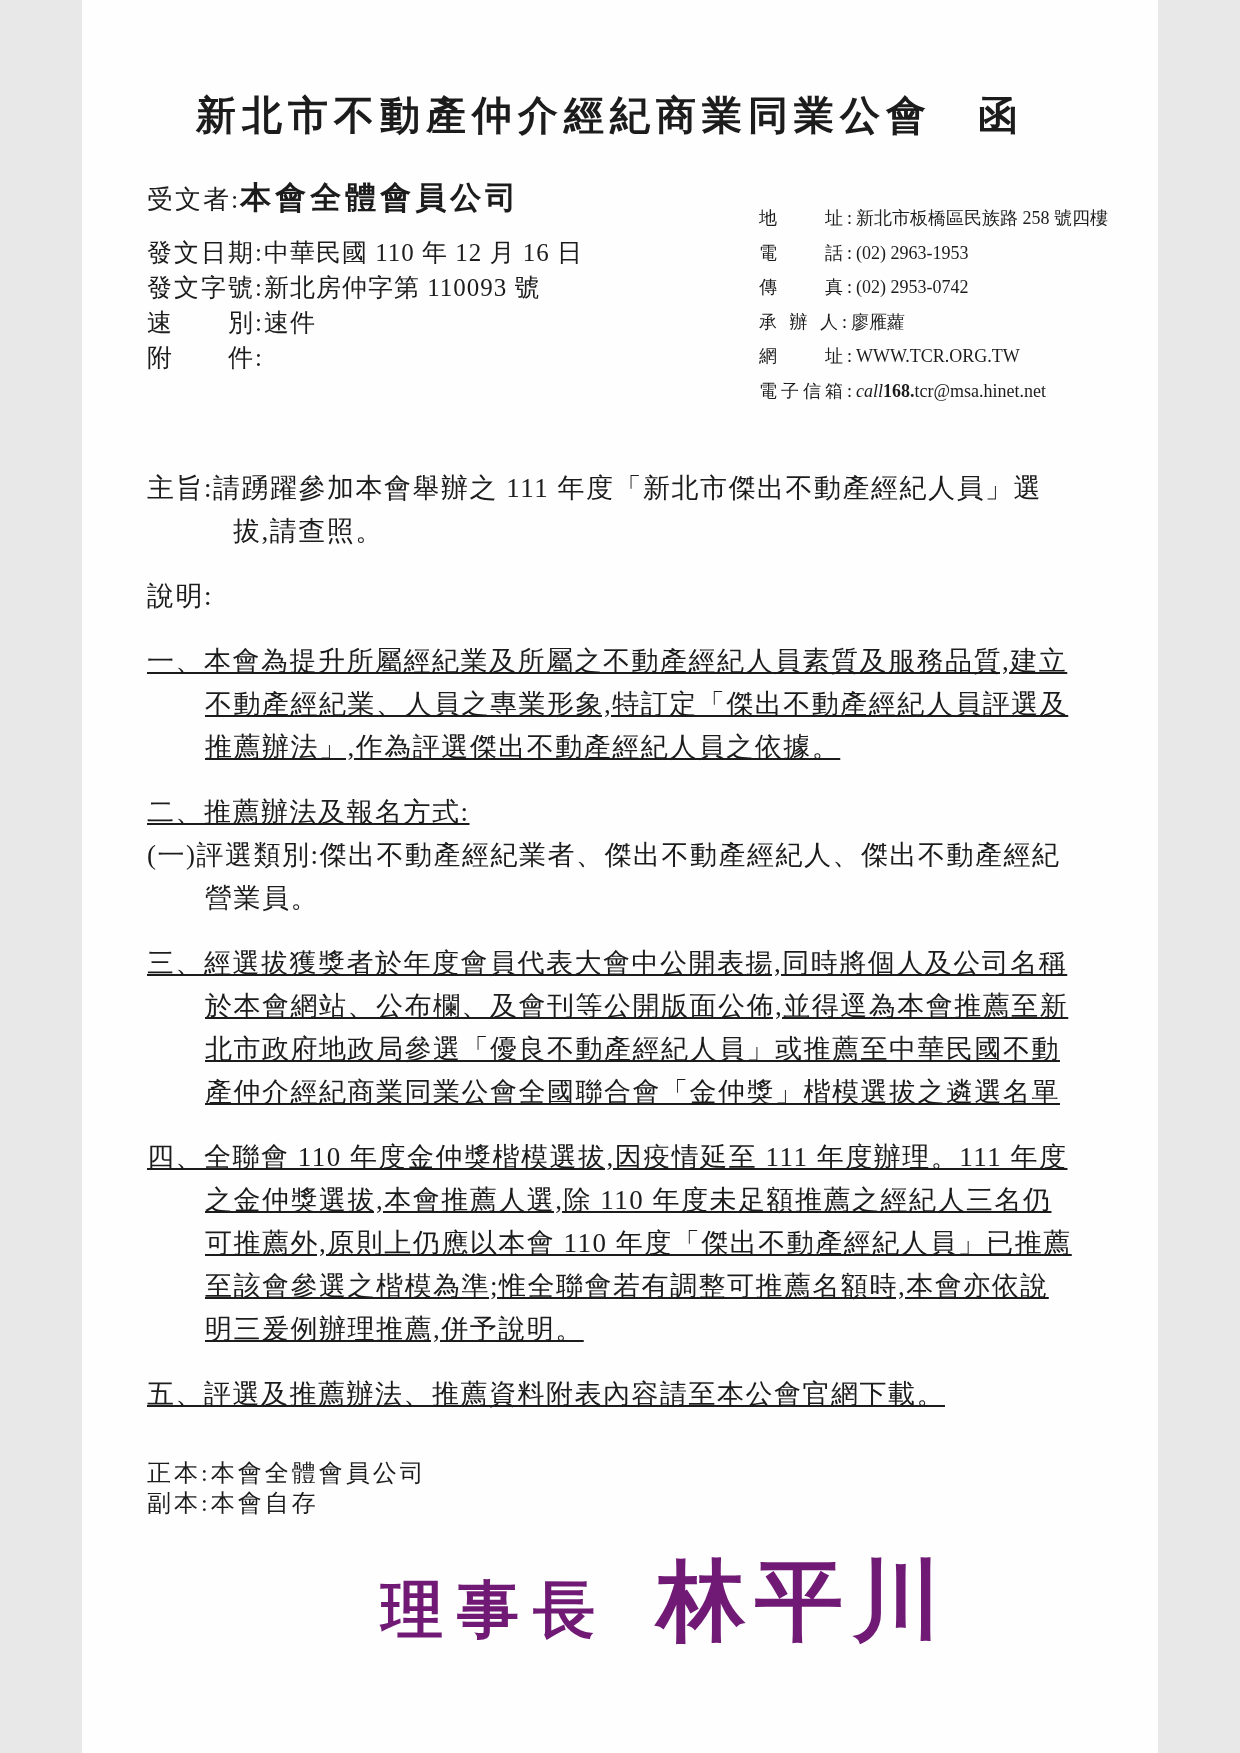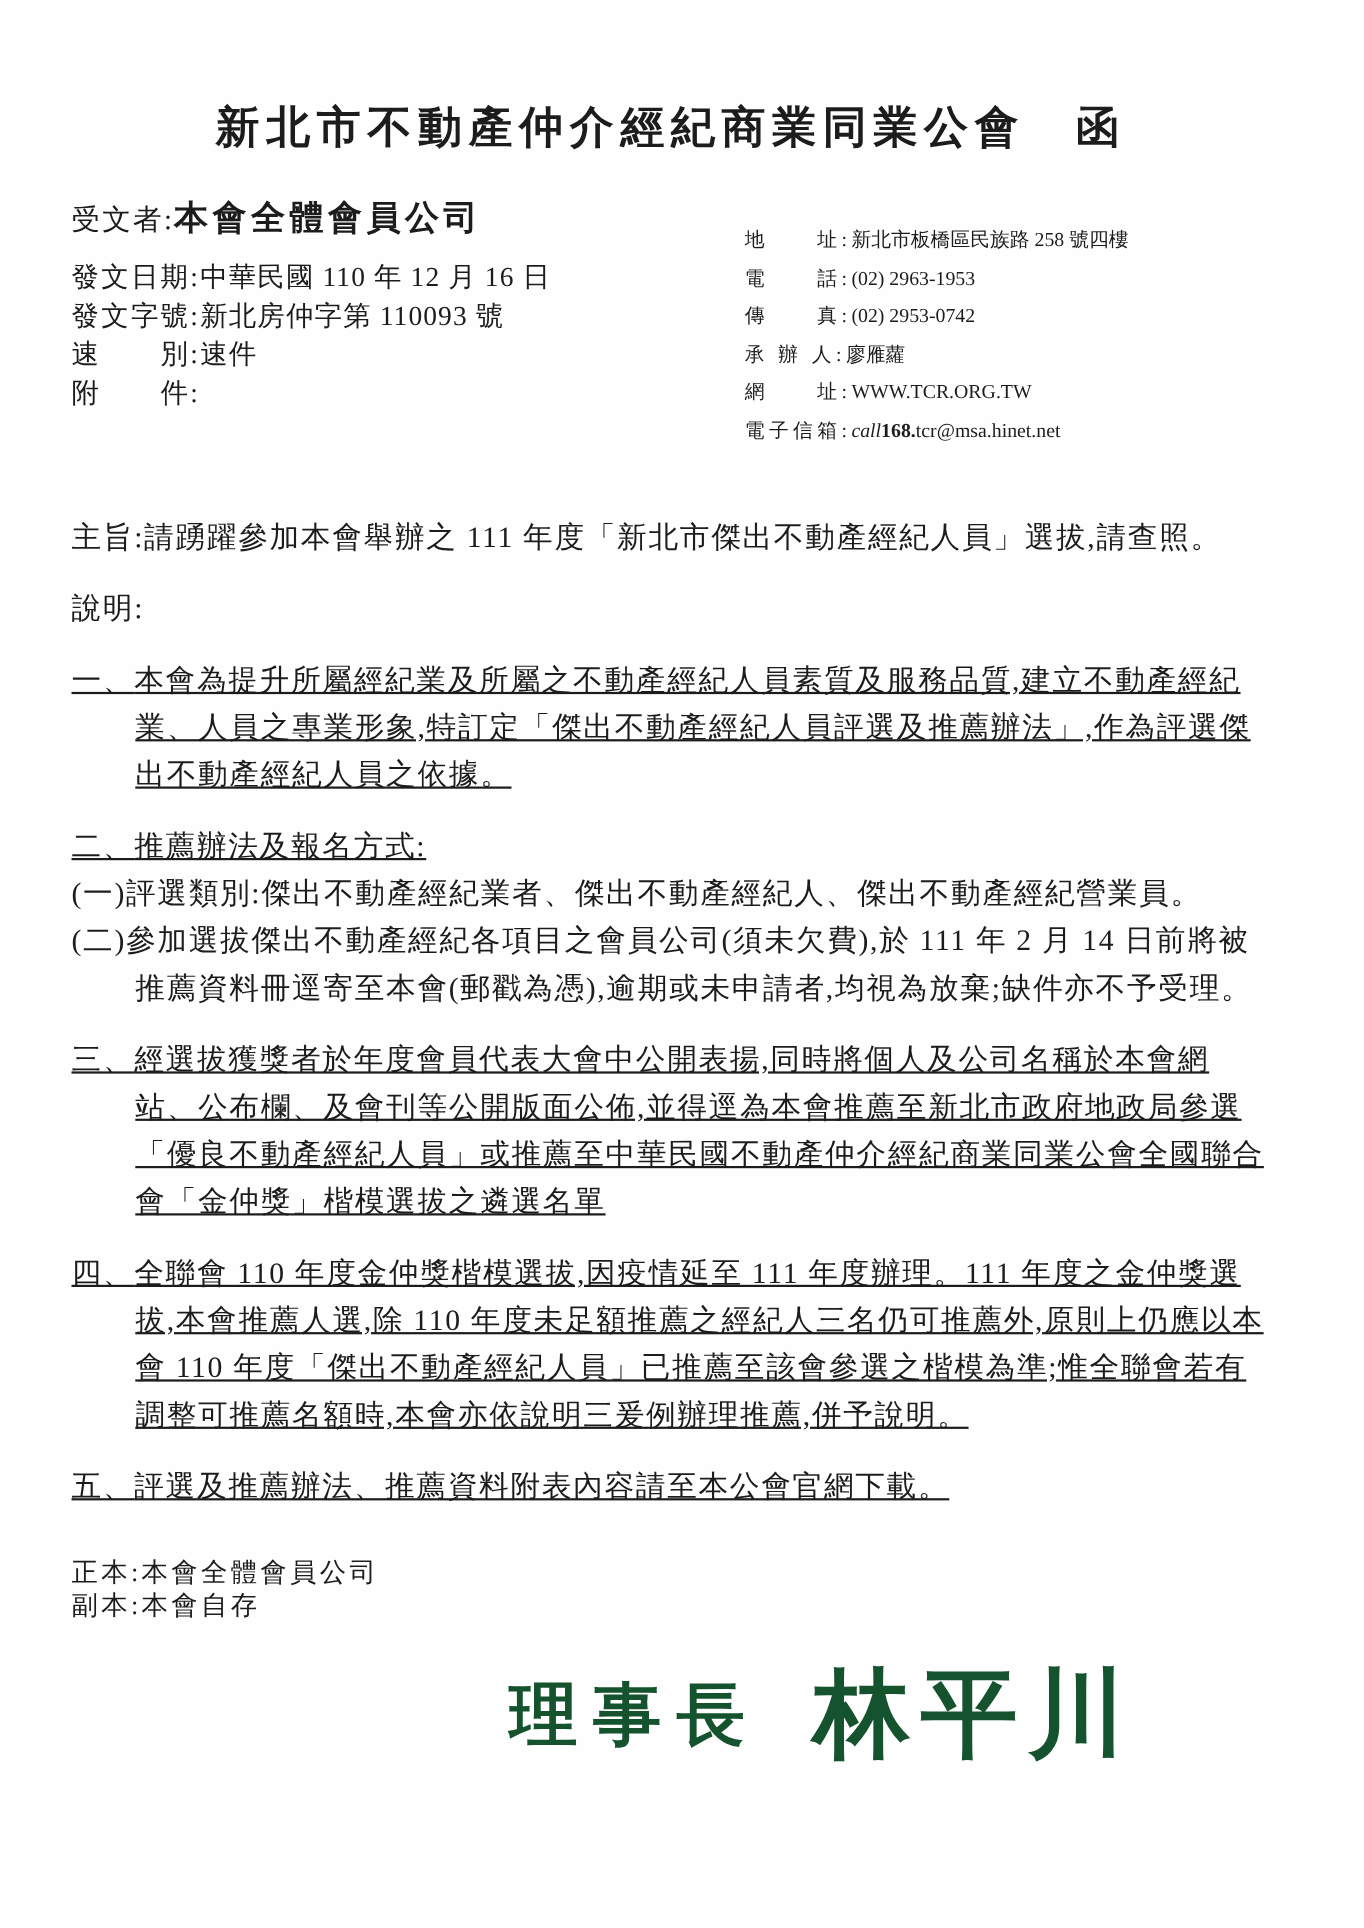--- a/index.html
+++ b/index.html
@@ -1,17 +1,17 @@
 <!DOCTYPE html>
 <html><head>
 <meta charset="utf-8">
 <style>
   html,body { margin:0; padding:0; background:#e8e8e8; }
   .page {
-    width:1240px; height:1753px; margin:0 auto; background:#fefefe;
+    width:1076px; height:1753px; margin:0 auto; background:#fefefe;
     font-family:"Liberation Serif","DejaVu Serif",serif; color:#1c1c1c;
     box-sizing:border-box; padding:88px 85px 0 65px; position:relative;
     overflow:hidden;
   }
   .title {
     text-align:center; font-size:40px; font-weight:700; letter-spacing:6px;
     margin:0; white-space:nowrap;
   }
   .title-suffix { margin-left:46px; }
 
@@ -79,31 +79,30 @@
   <p class="body-text subject"><span>主旨:</span><span>請踴躍參加本會舉辦之 111 年度「新北市傑出不動產經紀人員」選拔,請查照。</span></p>
 
   <p class="body-text explain">說明:</p>
 
   <p class="body-text sec gap"><span>一、</span><span>本會為提升所屬經紀業及所屬之不動產經紀人員素質及服務品質,建立不動產經紀業、人員之專業形象,特訂定「傑出不動產經紀人員評選及推薦辦法」,作為評選傑出不動產經紀人員之依據。</span></p>
 
   <p class="body-text sec gap"><span>二、</span><span>推薦辦法及報名方式:</span></p>
 
   <p class="body-text sec"><span>(一)</span><span>評選類別:傑出不動產經紀業者、傑出不動產經紀人、傑出不動產經紀營業員。</span></p>
 
-  <p class="body-text sec"><span>(二)</span><span>參加選拔傑出不動產經紀各項目之會員公司(須未欠費),於 111 年 2 月 14 日前將被推薦資料冊逕寄至本會(郵戳為憑),逾期或未申請者,均視為放棄;缺件亦不予受理。</span></p>
 
   <p class="body-text sec gap"><span>三、</span><span>經選拔獲獎者於年度會員代表大會中公開表揚,同時將個人及公司名稱於本會網站、公布欄、及會刊等公開版面公佈,並得逕為本會推薦至新北市政府地政局參選「優良不動產經紀人員」或推薦至中華民國不動產仲介經紀商業同業公會全國聯合會「金仲獎」楷模選拔之遴選名單</span></p>
 
   <p class="body-text sec gap"><span>四、</span><span>全聯會 110 年度金仲獎楷模選拔,因疫情延至 111 年度辦理。111 年度之金仲獎選拔,本會推薦人選,除 110 年度未足額推薦之經紀人三名仍可推薦外,原則上仍應以本會 110 年度「傑出不動產經紀人員」已推薦至該會參選之楷模為準;惟全聯會若有調整可推薦名額時,本會亦依說明三爰例辦理推薦,併予說明。</span></p>
 
   <p class="body-text sec gap"><span>五、</span><span>評選及推薦辦法、推薦資料附表內容請至本公會官網下載。</span></p>
 
   <div class="footer">
     <p><span>正本:</span><span>本會全體會員公司</span></p>
     <p><span>副本:</span><span>本會自存</span></p>
   </div>
 
-  <div class="signature" style="color: #14532d; align-items: center;">
+  <div class="signature" style="color: #701a75;">
     <span class="sig-title">理事長</span>
     <span class="sig-name">林平川</span>
   </div>
 
 </div>
 
 </body></html>

